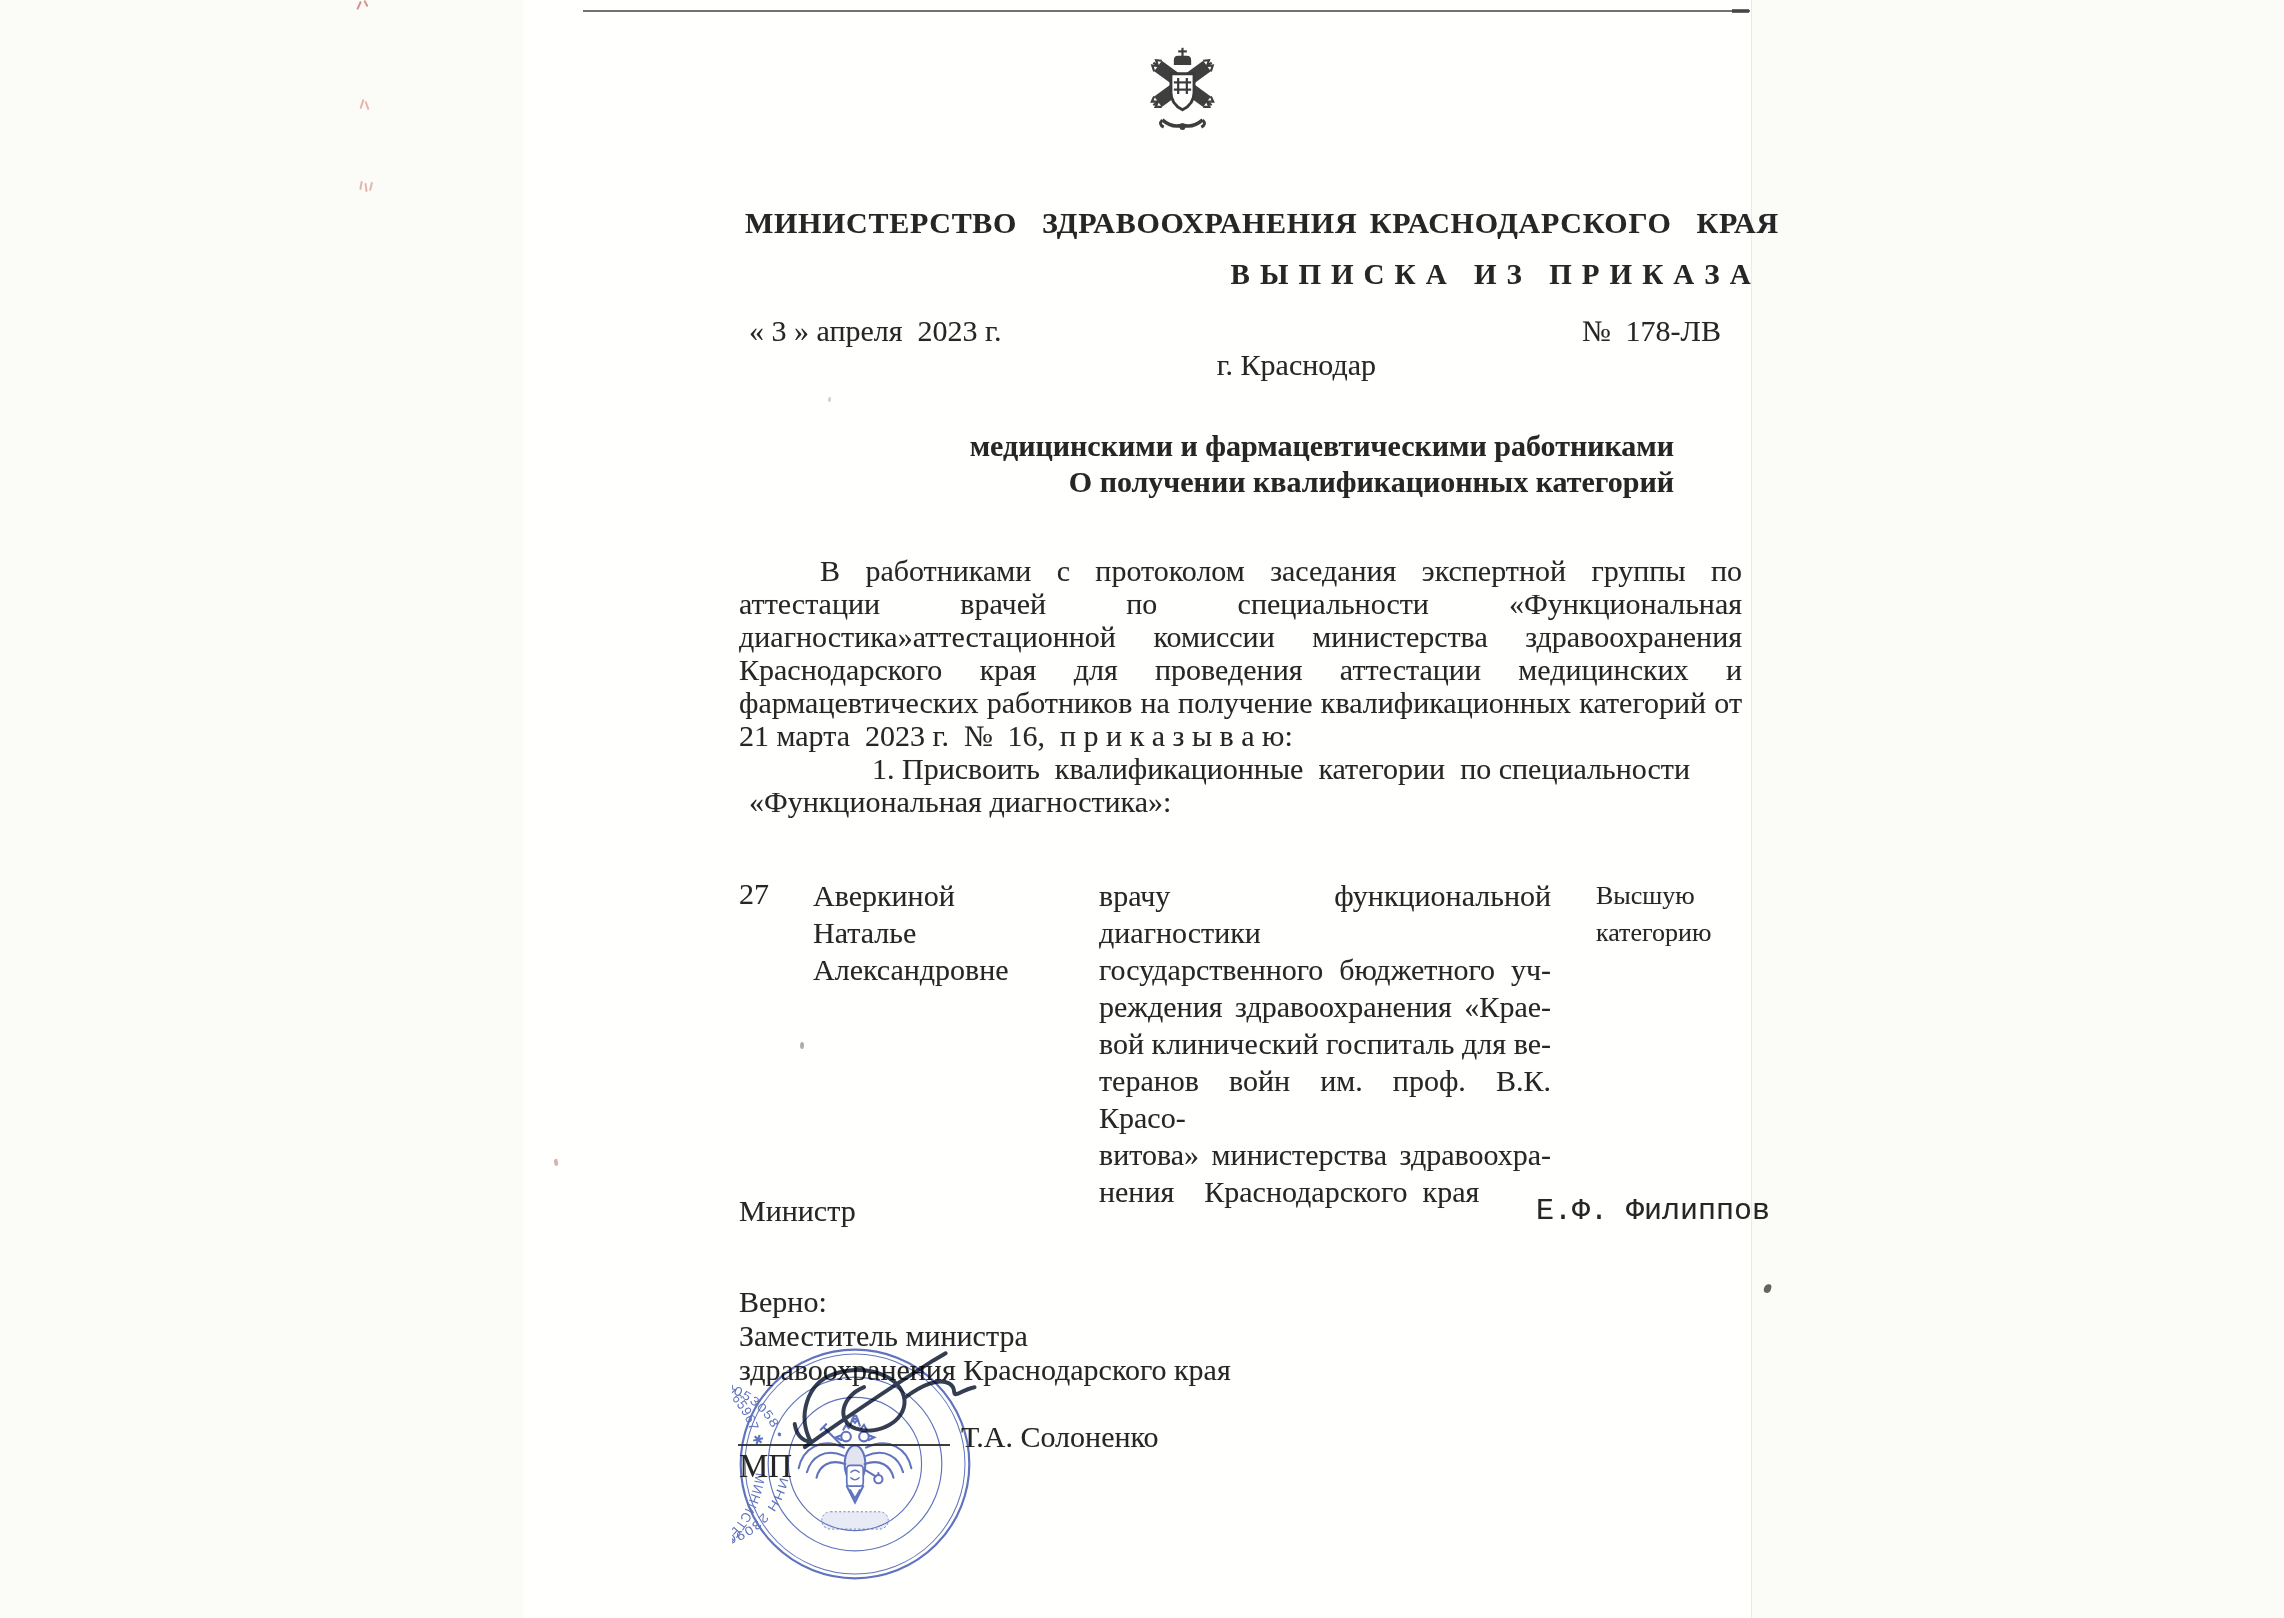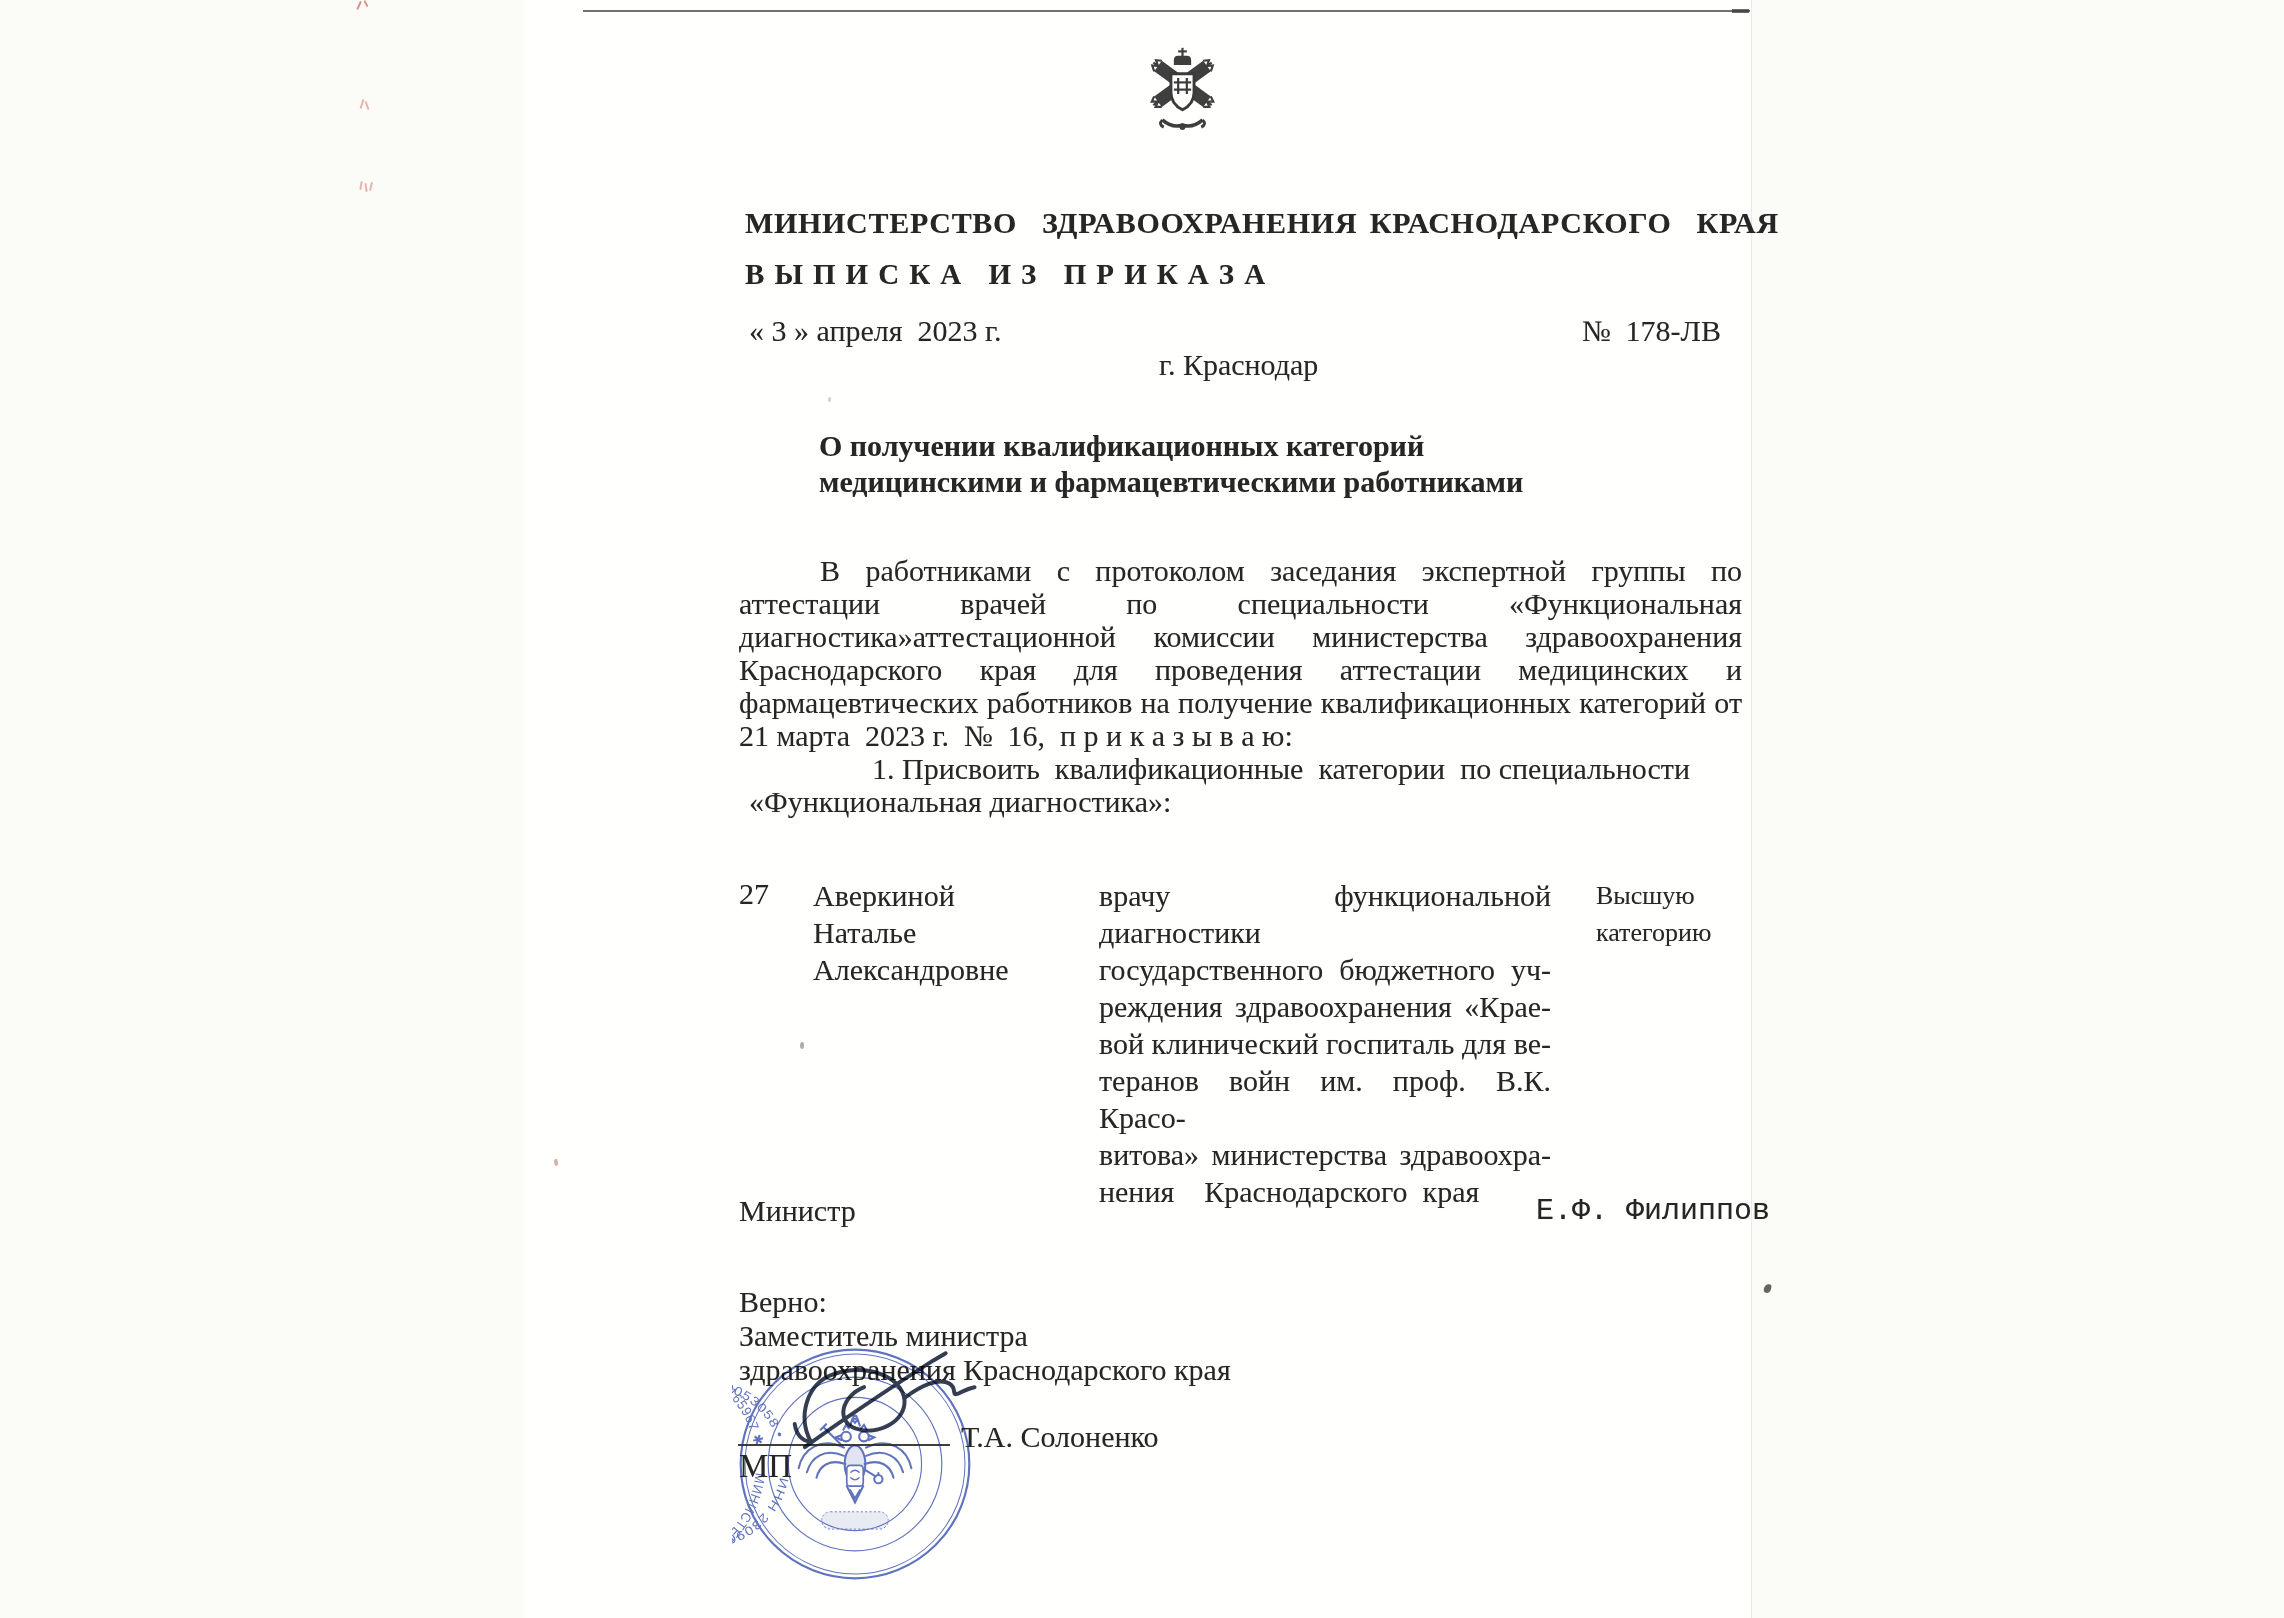--- a/index.html
+++ b/index.html
@@ -10,21 +10,21 @@
     color:#262626;
   }
   #page{
     position:absolute;left:523px;top:0;width:1228px;height:1618px;
     background:#fffffd;border-right:1.4px solid #eceae2;
   }
   .abs{position:absolute;}
   .txt{ text-shadow:0 0 0.7px rgba(40,40,40,.28); }
   .pre{ white-space:pre; }
   .jl{ text-align:justify; text-align-last:justify; text-justify:inter-word; }
-  .center{ text-align:left; }
+  .center{ text-align:right; }
   .bold{ font-weight:bold; }
 
   .top-rule{ left:583px;top:10px;width:1167px;height:2.2px;background:#4f4f4f;opacity:.8; }
   .top-rule-cap{ left:1732px;top:8.7px;width:17.4px;height:4.3px;background:#3a3a3a;opacity:.75; }
 
   .crest{ left:1145px;top:46px;width:75px;height:93px;opacity:.92; }
 
   .hdr-ministry{ left:745px;top:206px;width:1007px;font-size:30px;letter-spacing:0.7px;word-spacing:4.3px; }
   .hdr-doctype{ left:745px;top:258px;width:1007px;font-size:29px;letter-spacing:1.4px; }
   .date-left{ left:749px;top:314px;font-size:30px; }
@@ -100,22 +100,22 @@
   </svg>
 
   <div class="abs txt hdr-ministry bold center pre">МИНИСТЕРСТВО  ЗДРАВООХРАНЕНИЯ КРАСНОДАРСКОГО  КРАЯ</div>
   <div class="abs txt hdr-doctype bold center pre">В Ы П И С К А   И З   П Р И К А З А</div>
 
   <div class="abs txt date-left pre">« 3 » апреля  2023 г.</div>
   <div class="abs txt doc-num pre">№  178-ЛВ</div>
   <div class="abs txt city center">г. Краснодар</div>
 
   <div class="abs txt title bold center">
+    <div>медицинскими и фармацевтическими работниками</div>
     <div>О получении квалификационных категорий</div>
-    <div>медицинскими и фармацевтическими работниками</div>
   </div>
 
   <div class="abs txt para">
     <div class="ln jl indent">В работниками с протоколом заседания экспертной группы по</div>
     <div class="ln jl">аттестации врачей по специальности «Функциональная</div>
     <div class="ln jl">диагностика»аттестационной комиссии министерства здравоохранения</div>
     <div class="ln jl">Краснодарского края для проведения аттестации медицинских и</div>
     <div class="ln jl">фармацевтических работников на получение квалификационных категорий от</div>
     <div class="ln pre">21 марта  2023 г.  №  16,  п р и к а з ы в а ю:</div>
     <div class="ln pre indent">1. Присвоить  квалификационные  категории  по специальности</div>

